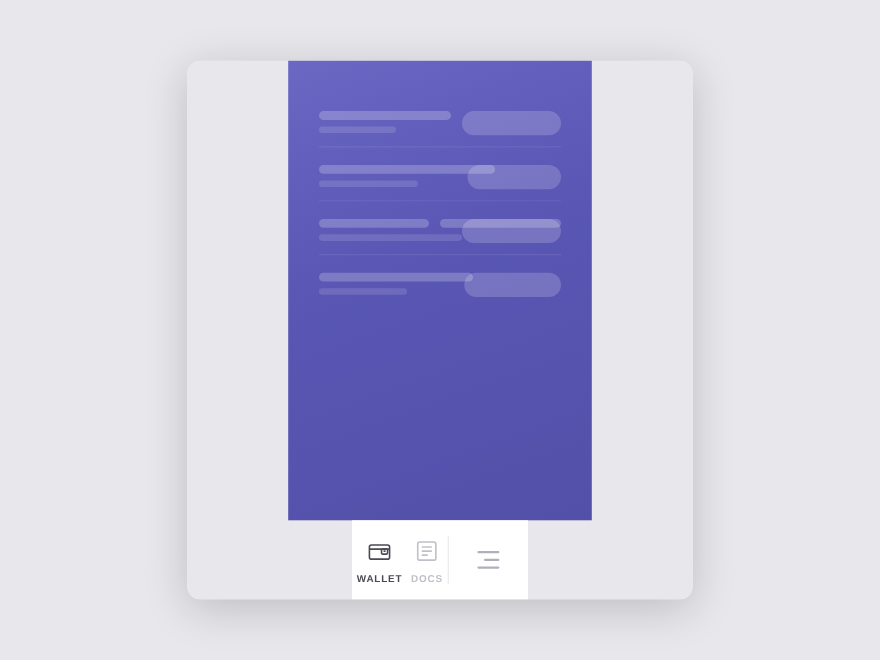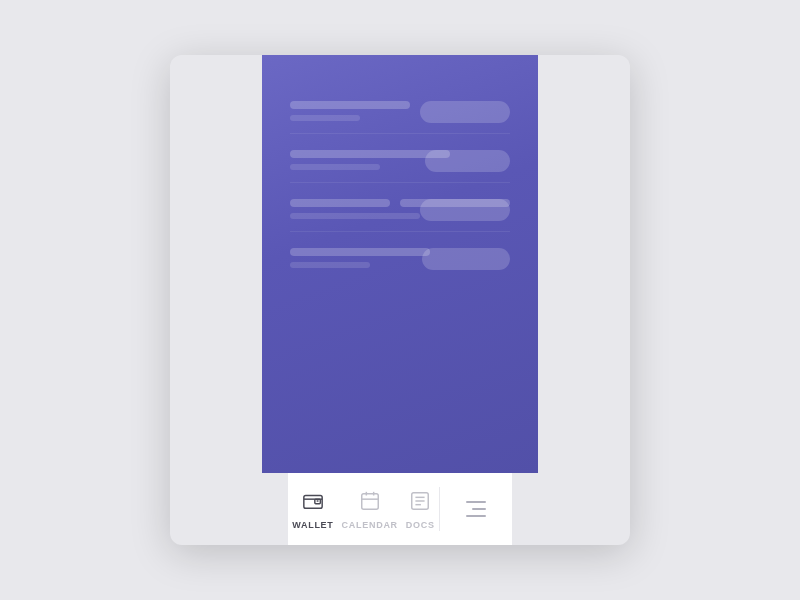--- a/index.html
+++ b/index.html
@@ -234,31 +234,20 @@
             <rect x="2" y="6" width="20" height="14" rx="2" ry="2"></rect>
             <path d="M16 12h2"></path>
             <path d="M2 10h20"></path>
             <rect x="14" y="10" width="6" height="5" rx="1"></rect>
           </svg>
         </div>
         <span class="nav-label">WALLET</span>
       </div>
 
 
-      <div class="nav-tab">
-        <div class="nav-icon">
-          <svg viewBox="0 0 24 24" xmlns="http://www.w3.org/2000/svg">
-            <rect x="3" y="4" width="18" height="17" rx="2" ry="2"></rect>
-            <line x1="16" y1="2" x2="16" y2="6"></line>
-            <line x1="8" y1="2" x2="8" y2="6"></line>
-            <line x1="3" y1="10" x2="21" y2="10"></line>
-          </svg>
-        </div>
-        <span class="nav-label">CALENDAR</span>
-      </div>
 
       <div class="nav-tab">
         <div class="nav-icon">
           <svg viewBox="0 0 24 24" xmlns="http://www.w3.org/2000/svg">
             <rect x="3" y="3" width="18" height="18" rx="2" ry="2"></rect>
             <line x1="7" y1="8" x2="17" y2="8"></line>
             <line x1="7" y1="12" x2="17" y2="12"></line>
             <line x1="7" y1="16" x2="13" y2="16"></line>
           </svg>
         </div>

